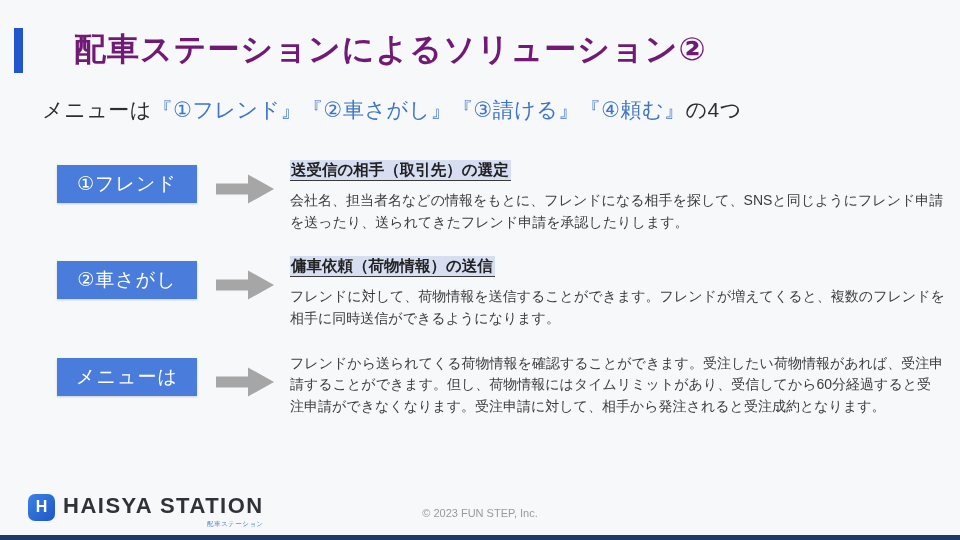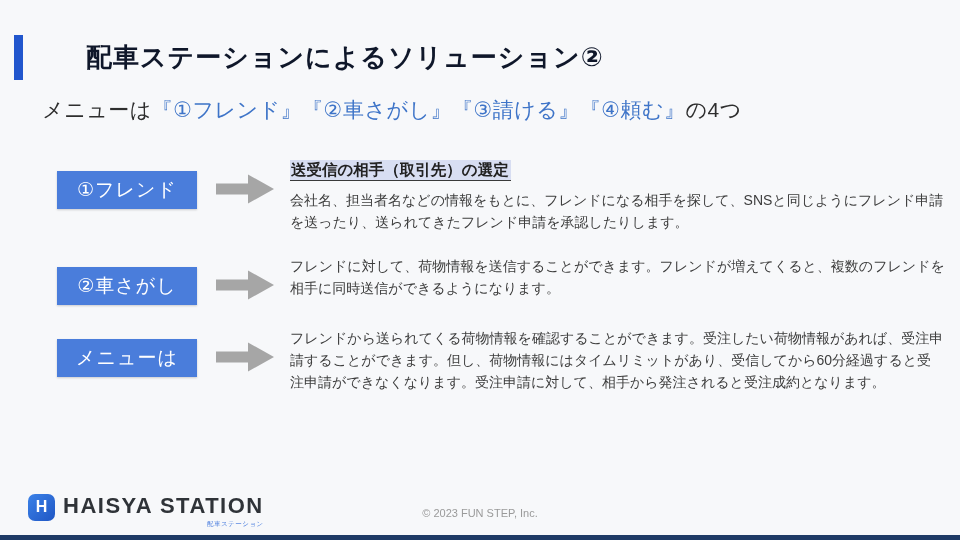--- a/index.html
+++ b/index.html
@@ -8,35 +8,35 @@
     background:#f7f8fa;
     font-family:"Liberation Sans","DejaVu Sans",sans-serif;
     color:#2b2b2b;
     position:relative;
   }
   .slide{width:960px;height:540px;position:relative;}
 
   
   .hdr{position:absolute;top:24px;left:14px;display:flex;align-items:center;}
   .accent{width:9px;height:45px;background:#2156cd;margin-right:47px;}
-  .title{font-size:26px;font-weight:bold;color:#0f172a;letter-spacing:1px;margin:16px;}
+  .title{font-size:32px;font-weight:bold;color:#701a75;letter-spacing:1px;margin:4px;}
 
   
   .subtitle{
     position:absolute;top:96px;left:0;width:784px;
     text-align:center;font-size:21px;color:#2e2e2e;margin:0;letter-spacing:.5px;
   }
   .subtitle .blue{color:#3e74c8;}
 
   
   .rows{position:absolute;top:160px;left:57px;width:888px;}
   .row{display:flex;align-items:flex-start;margin-bottom:23px;}
   .row.r3{margin-bottom:15px;}
   .menu-box{
-    flex:0 0 140px;height:38px;margin-top:11px;
+    flex:0 0 140px;height:38px;margin-top:5px;
     background:#4a7ddb;color:#ffffff;
     display:flex;align-items:center;justify-content:center;
     font-size:19px;letter-spacing:1px;
     box-shadow:0 1px 2px rgba(0,0,0,.18);
   }
   .arrow{flex:0 0 58px;margin:14px 16px 0 19px;line-height:0;}
   .desc{flex:1 1 auto;min-width:0;}
   .desc h2{margin:0 0 9px 0;font-size:15.5px;font-weight:bold;color:#222;}
   .desc h2 .hl{background:#d8def2;border-bottom:1.5px solid #3a3a3a;padding:1px 2px 2px 1px;}
   .desc p{margin:0;font-size:14px;line-height:1.55;color:#3d3d3d;}
@@ -87,20 +87,21 @@
     </div>
 
     <div class="row">
       <div class="menu-box">②車さがし</div>
       <div class="arrow">
         <svg width="58" height="30" viewBox="0 0 58 30">
             <polygon points="0,9.5 32,9.5 32,0.5 58,15 32,29.5 32,20.5 0,20.5" fill="#a6a6a6"></polygon>
           </svg>
       </div>
       <div class="desc">
+        <h2><span class="hl">傭車依頼（荷物情報）の送信</span></h2>
         <p>フレンドに対して、荷物情報を送信することができます。フレンドが増えてくると、複数のフレンドを相手に同時送信ができるようになります。</p>
       </div>
     </div>
 
     <div class="row r3">
       <div class="menu-box">メニューは</div>
       <div class="arrow">
         <svg width="58" height="30" viewBox="0 0 58 30">
             <polygon points="0,9.5 32,9.5 32,0.5 58,15 32,29.5 32,20.5 0,20.5" fill="#a6a6a6"></polygon>
           </svg>

